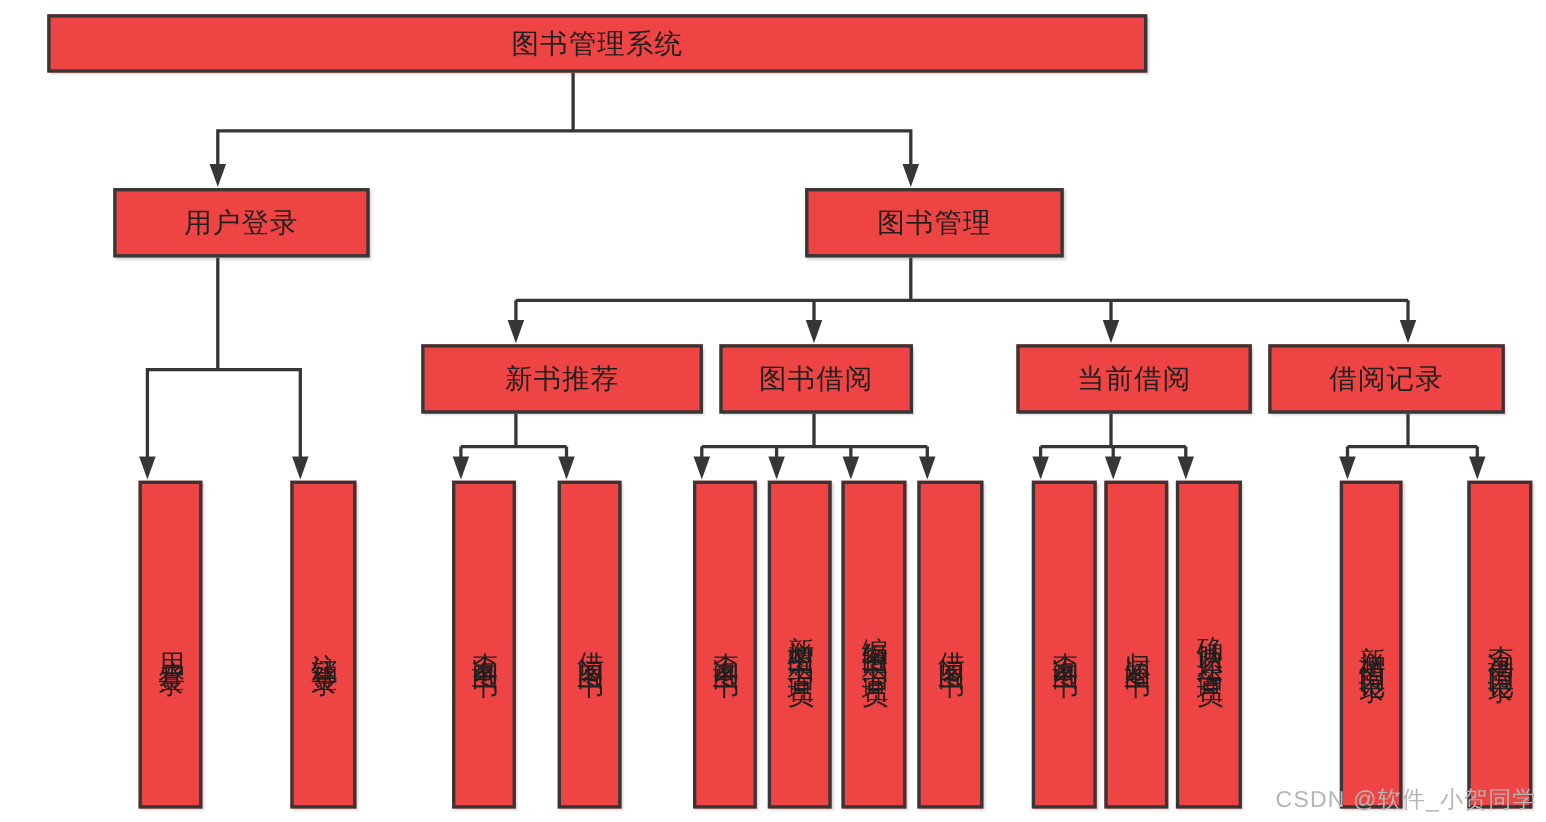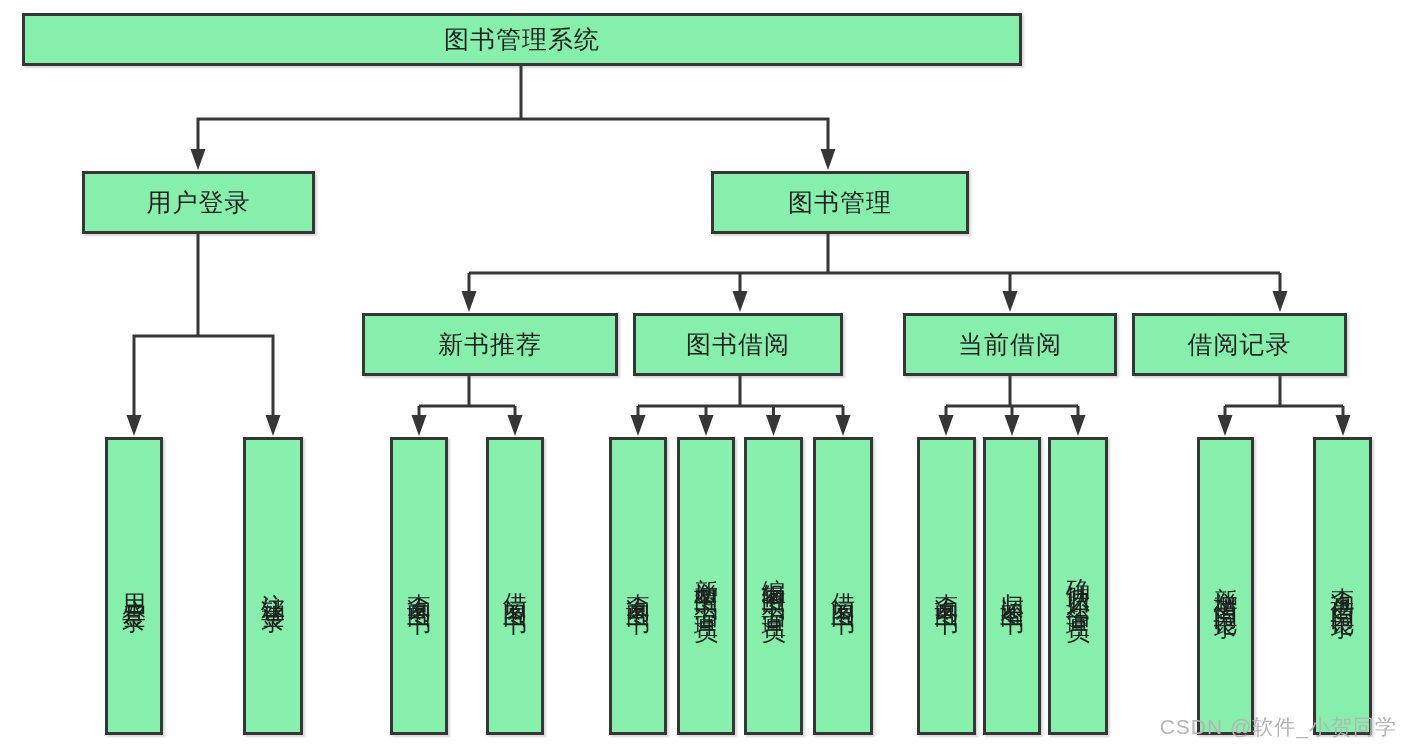--- a/index.html
+++ b/index.html
@@ -7,25 +7,26 @@
     position:relative;
     width:1405px;height:747px;
     background:#ffffff;
     font-family:"Liberation Sans","DejaVu Sans",sans-serif;
     overflow:hidden;
   }
   .connectors{position:absolute;left:0;top:0;width:1405px;height:747px;pointer-events:none;}
   .box{
     position:absolute;
     box-sizing:border-box;
-    background:#86efac;
+    background:#ef4444;
     border:3px solid #363636;
     box-shadow:2px 2px 2px rgba(90,90,90,0.25);
     display:flex;align-items:center;justify-content:center;
     color:#1f1f1f;
+    margin-left:21px;
   }
   .hlabel{font-size:25px;letter-spacing:1px;white-space:nowrap;}
   .vlabel{
     writing-mode:vertical-rl;
     text-orientation:mixed;
     font-size:24px;
     letter-spacing:6px;
     line-height:1;
     white-space:nowrap;
   }
@@ -85,28 +86,28 @@
     </g>
   </svg>
 
   <div class="box" style="left:22px;top:13px;width:1000px;height:53px;">
     <span class="hlabel">图书管理系统</span>
   </div>
 
   <div class="box" style="left:82px;top:171px;width:233px;height:63px;">
     <span class="hlabel">用户登录</span>
   </div>
-  <div class="box" style="left:711px;top:171px;width:258px;height:63px;">
+  <div class="box" style="left:711px;top:171px;width:235px;height:63px;">
     <span class="hlabel">图书管理</span>
   </div>
 
   <div class="box" style="left:362px;top:313px;width:256px;height:63px;">
     <span class="hlabel">新书推荐</span>
   </div>
-  <div class="box" style="left:633px;top:313px;width:210px;height:63px;">
+  <div class="box" style="left:633px;top:313px;width:176px;height:63px;">
     <span class="hlabel">图书借阅</span>
   </div>
   <div class="box" style="left:903px;top:313px;width:214px;height:63px;font-family:Liberation Mono, monospace;">
     <span class="hlabel">当前借阅</span>
   </div>
   <div class="box" style="left:1132px;top:313px;width:215px;height:63px;">
     <span class="hlabel">借阅记录</span>
   </div>
 
   <div class="box" style="left:105px;top:437px;width:58px;height:298px;">

